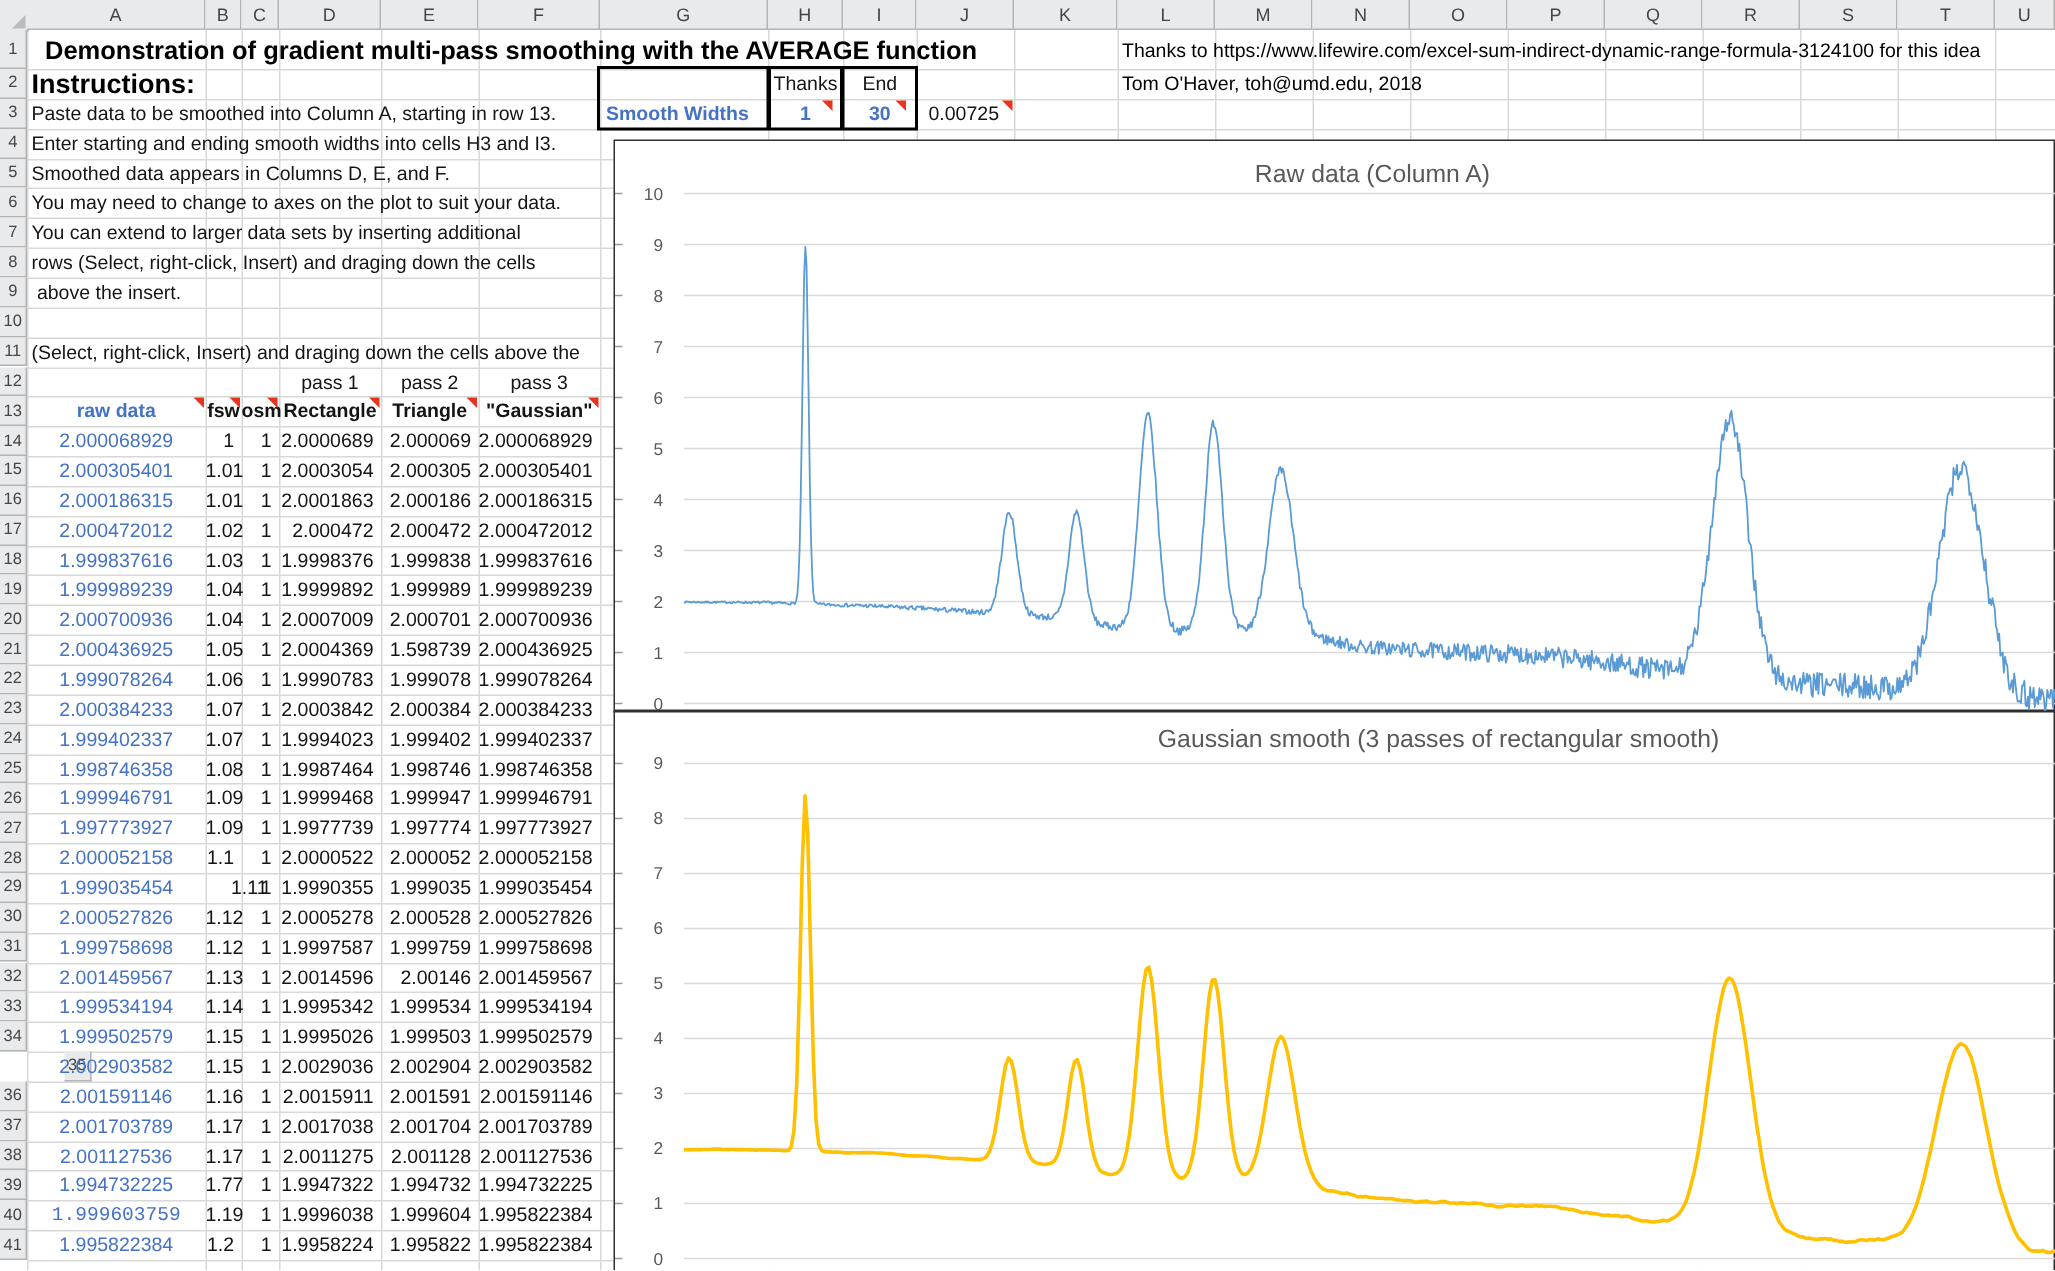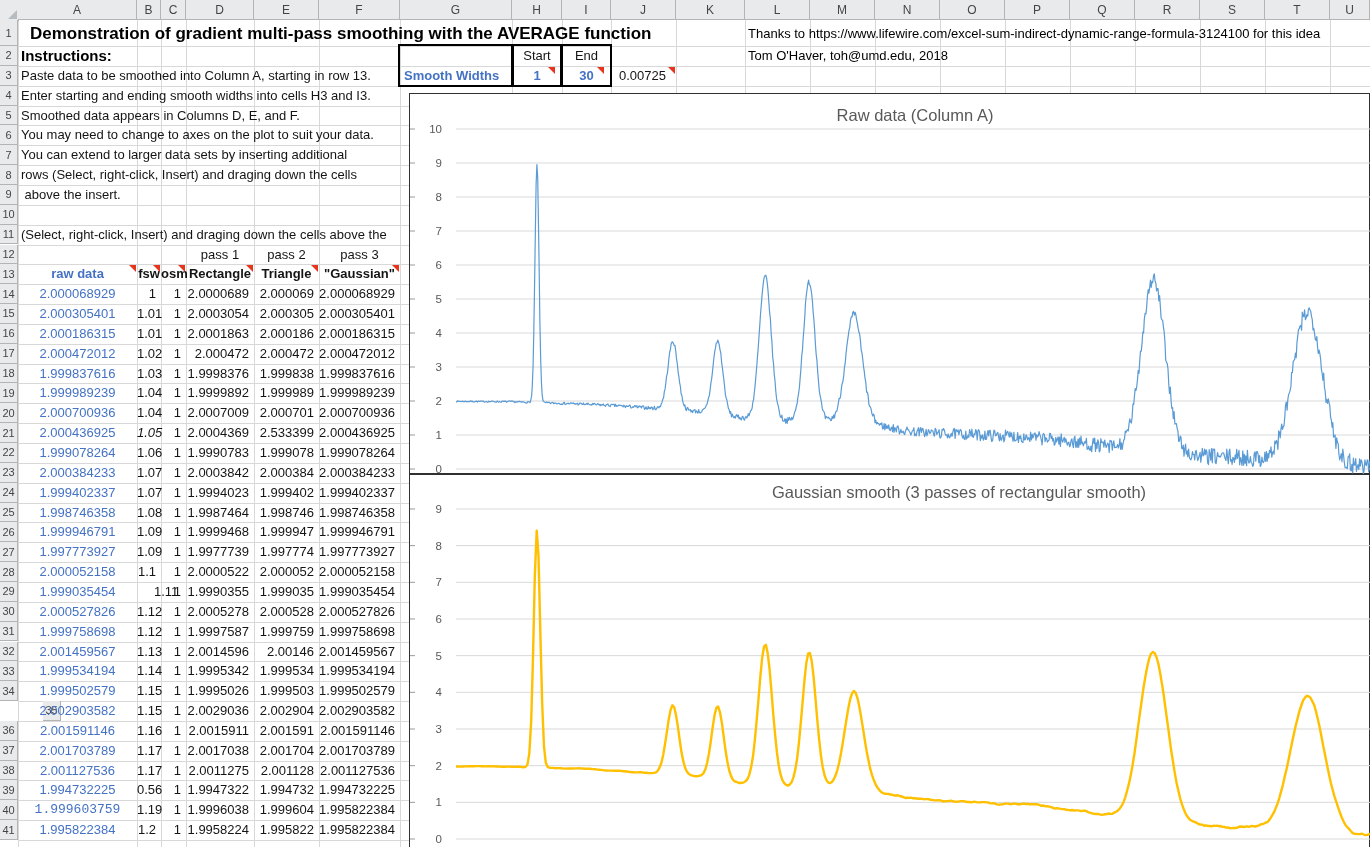--- a/index.html
+++ b/index.html
@@ -12,21 +12,21 @@
   .rowhdr{position:absolute;background:#e9eaec;border-bottom:1px solid #b4b4b4;
           color:#454545;font-size:11px;display:flex;align-items:center;justify-content:center;}
   .cell{position:absolute;font-size:13px;color:#141414;white-space:nowrap;}
   .c-center{text-align:center;}
   .c-right{text-align:right;}
   .blue{color:#4472C4;}
   .bold{font-weight:bold;}
   .title{left:30px;top:20px;line-height:27px;font-size:17px;font-weight:bold;color:#000;white-space:nowrap;}
   .credit1{left:748px;top:20px;line-height:27px;font-size:13px;white-space:nowrap;}
   .credit2{left:748px;top:46px;line-height:20px;font-size:13px;white-space:nowrap;}
-  .instr-label{left:21px;top:46px;line-height:20px;font-size:15px;font-weight:bold;white-space:nowrap;}
+  .instr-label{left:21px;top:46px;line-height:20px;font-size:18px;font-weight:bold;white-space:nowrap;}
   .redtri{position:absolute;width:0;height:0;border-top:7px solid #e8341c;border-left:7px solid transparent;}
   .swbox{position:absolute;left:398px;top:44px;width:214px;height:43px;border:2.5px solid #000;box-sizing:border-box;background:transparent;}
   .swvline{position:absolute;top:46px;height:40px;width:2.5px;background:#000;}
   .chart{position:absolute;left:409px;width:961px;background:#fff;border:1px solid #303030;box-sizing:border-box;}
   #chart1{top:93px;height:381px;}
   #chart2{top:474px;height:373px;border-bottom:none;}
   .corner{position:absolute;left:0;top:0;width:18px;height:20px;background:#e9eaec;
           border-right:1px solid #b4b4b4;border-bottom:1px solid #b4b4b4;}
   .corner-tri{position:absolute;right:1px;bottom:1px;width:0;height:0;
           border-left:9px solid transparent;border-bottom:9px solid #b7bcc1;}
@@ -234,24 +234,24 @@
       <span class="cell c-right" style="left: 186px; top: 383.45px; width: 63px; line-height: 19.85px;">1.9999892</span>
       <span class="cell c-right" style="left: 254px; top: 383.45px; width: 60px; line-height: 19.85px;">1.999989</span>
       <span class="cell c-right" style="left: 319px; top: 383.45px; width: 76px; line-height: 19.85px;">1.999989239</span>
       <span class="cell c-center blue" style="left: 18px; top: 403.3px; width: 119px; line-height: 19.85px;">2.000700936</span>
       <span class="cell c-right" style="left: 137px; top: 403.3px; width: 19px; line-height: 19.85px;">1.04</span>
       <span class="cell c-right" style="left: 161px; top: 403.3px; width: 20px; line-height: 19.85px;">1</span>
       <span class="cell c-right" style="left: 186px; top: 403.3px; width: 63px; line-height: 19.85px;">2.0007009</span>
       <span class="cell c-right" style="left: 254px; top: 403.3px; width: 60px; line-height: 19.85px;">2.000701</span>
       <span class="cell c-right" style="left: 319px; top: 403.3px; width: 76px; line-height: 19.85px;">2.000700936</span>
       <span class="cell c-center blue" style="left: 18px; top: 423.15px; width: 119px; line-height: 19.85px;">2.000436925</span>
-      <span class="cell c-right" style="left: 137px; top: 423.15px; width: 19px; line-height: 19.85px; font-style: italic;">1.05</span>
+      <span class="cell c-right" style="left: 137px; top: 423.15px; width: 19px; line-height: 19.85px;">1.05</span>
       <span class="cell c-right" style="left: 161px; top: 423.15px; width: 20px; line-height: 19.85px;">1</span>
       <span class="cell c-right" style="left: 186px; top: 423.15px; width: 63px; line-height: 19.85px;">2.0004369</span>
-      <span class="cell c-right" style="left: 254px; top: 423.15px; width: 60px; line-height: 19.85px;">2.533399</span>
+      <span class="cell c-right" style="left: 254px; top: 423.15px; width: 60px; line-height: 19.85px;">1.598739</span>
       <span class="cell c-right" style="left: 319px; top: 423.15px; width: 76px; line-height: 19.85px;">2.000436925</span>
       <span class="cell c-center blue" style="left: 18px; top: 443px; width: 119px; line-height: 19.85px;">1.999078264</span>
       <span class="cell c-right" style="left: 137px; top: 443px; width: 19px; line-height: 19.85px;">1.06</span>
       <span class="cell c-right" style="left: 161px; top: 443px; width: 20px; line-height: 19.85px;">1</span>
       <span class="cell c-right" style="left: 186px; top: 443px; width: 63px; line-height: 19.85px;">1.9990783</span>
       <span class="cell c-right" style="left: 254px; top: 443px; width: 60px; line-height: 19.85px;">1.999078</span>
       <span class="cell c-right" style="left: 319px; top: 443px; width: 76px; line-height: 19.85px;">1.999078264</span>
       <span class="cell c-center blue" style="left: 18px; top: 462.85px; width: 119px; line-height: 19.85px;">2.000384233</span>
       <span class="cell c-right" style="left: 137px; top: 462.85px; width: 19px; line-height: 19.85px;">1.07</span>
       <span class="cell c-right" style="left: 161px; top: 462.85px; width: 20px; line-height: 19.85px;">1</span>
@@ -342,21 +342,21 @@
       <span class="cell c-right" style="left: 186px; top: 740.75px; width: 63px; line-height: 19.85px;">2.0017038</span>
       <span class="cell c-right" style="left: 254px; top: 740.75px; width: 60px; line-height: 19.85px;">2.001704</span>
       <span class="cell c-right" style="left: 319px; top: 740.75px; width: 76px; line-height: 19.85px;">2.001703789</span>
       <span class="cell c-center blue" style="left: 18px; top: 760.6px; width: 119px; line-height: 19.85px;">2.001127536</span>
       <span class="cell c-right" style="left: 137px; top: 760.6px; width: 19px; line-height: 19.85px;">1.17</span>
       <span class="cell c-right" style="left: 161px; top: 760.6px; width: 20px; line-height: 19.85px;">1</span>
       <span class="cell c-right" style="left: 186px; top: 760.6px; width: 63px; line-height: 19.85px;">2.0011275</span>
       <span class="cell c-right" style="left: 254px; top: 760.6px; width: 60px; line-height: 19.85px;">2.001128</span>
       <span class="cell c-right" style="left: 319px; top: 760.6px; width: 76px; line-height: 19.85px;">2.001127536</span>
       <span class="cell c-center blue" style="left: 18px; top: 780.45px; width: 119px; line-height: 19.85px;">1.994732225</span>
-      <span class="cell c-right" style="left: 137px; top: 780.45px; width: 19px; line-height: 19.85px;">0.56</span>
+      <span class="cell c-right" style="left: 137px; top: 780.45px; width: 19px; line-height: 19.85px;">1.77</span>
       <span class="cell c-right" style="left: 161px; top: 780.45px; width: 20px; line-height: 19.85px;">1</span>
       <span class="cell c-right" style="left: 186px; top: 780.45px; width: 63px; line-height: 19.85px;">1.9947322</span>
       <span class="cell c-right" style="left: 254px; top: 780.45px; width: 60px; line-height: 19.85px;">1.994732</span>
       <span class="cell c-right" style="left: 319px; top: 780.45px; width: 76px; line-height: 19.85px;">1.994732225</span>
       <span class="cell c-center blue" style="left: 18px; top: 800.3px; width: 119px; line-height: 19.85px; font-family: Liberation Mono, monospace;">1.999603759</span>
       <span class="cell c-right" style="left: 137px; top: 800.3px; width: 19px; line-height: 19.85px;">1.19</span>
       <span class="cell c-right" style="left: 161px; top: 800.3px; width: 20px; line-height: 19.85px;">1</span>
       <span class="cell c-right" style="left: 186px; top: 800.3px; width: 63px; line-height: 19.85px;">1.9996038</span>
       <span class="cell c-right" style="left: 254px; top: 800.3px; width: 60px; line-height: 19.85px;">1.999604</span>
       <span class="cell c-right" style="left: 319px; top: 800.3px; width: 76px; line-height: 19.85px;">1.995822384</span>
@@ -364,21 +364,21 @@
       <span class="cell c-right" style="left: 137px; top: 820.15px; width: 19px; line-height: 19.85px;">1.2</span>
       <span class="cell c-right" style="left: 161px; top: 820.15px; width: 20px; line-height: 19.85px;">1</span>
       <span class="cell c-right" style="left: 186px; top: 820.15px; width: 63px; line-height: 19.85px;">1.9958224</span>
       <span class="cell c-right" style="left: 254px; top: 820.15px; width: 60px; line-height: 19.85px;">1.995822</span>
       <span class="cell c-right" style="left: 319px; top: 820.15px; width: 76px; line-height: 19.85px;">1.995822384</span>
     </div>
 
   <div class="swbox"></div>
   <div class="swvline" style="left:511px;"></div>
   <div class="swvline" style="left:560px;"></div>
-  <span class="cell c-center" style="left:512px;top:46px;width:50px;line-height:20px;">Start</span>
+  <span class="cell c-center" style="left:512px;top:46px;width:50px;line-height:20px;">Thanks</span>
   <span class="cell c-center" style="left:562px;top:46px;width:49px;line-height:20px;">End</span>
   <span class="cell blue bold" style="left:404px;top:66px;line-height:20px;">Smooth Widths</span>
   <span class="cell c-center blue bold" style="left:512px;top:66px;width:50px;line-height:20px;">1</span>
   <span class="cell c-center blue bold" style="left:562px;top:66px;width:49px;line-height:20px;">30</span>
   <span class="cell c-right" style="left:611px;top:66px;width:55px;line-height:20px;">0.00725</span>
   <div class="redtri" style="left:548px;top:67px;"></div>
   <div class="redtri" style="left:597px;top:67px;"></div>
   <div class="redtri" style="left:668px;top:67px;"></div>
 
   <div id="chart1" class="chart"><svg width="961" height="381" viewBox="0 0 961 381">

